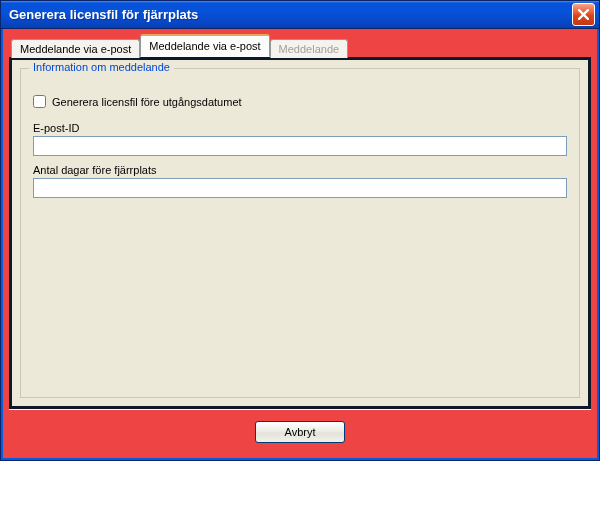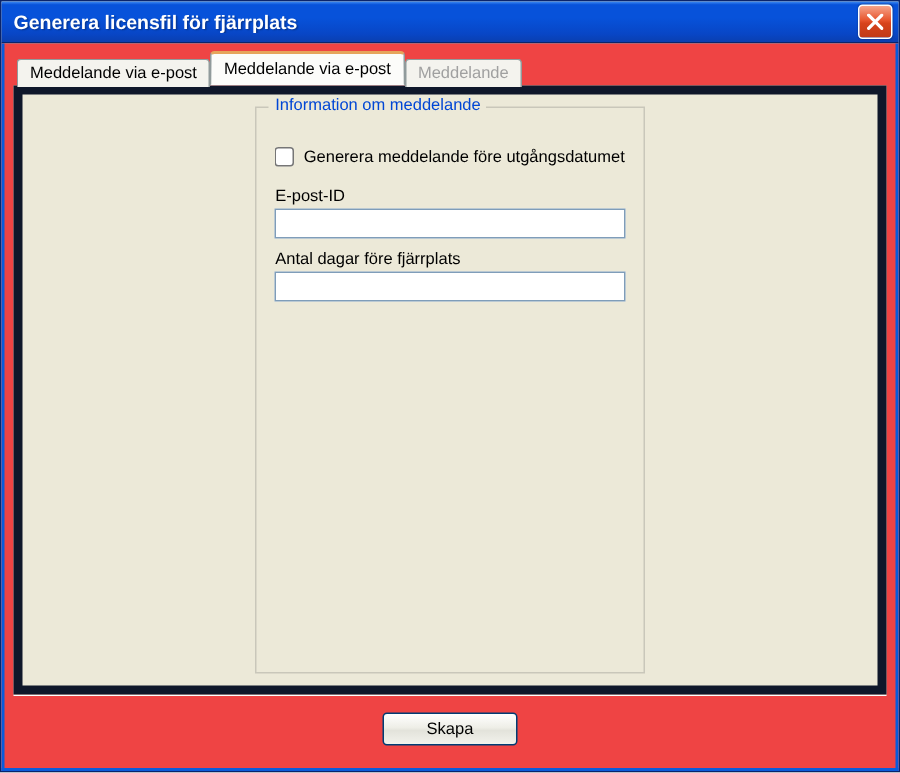--- a/index.html
+++ b/index.html
@@ -4,21 +4,21 @@
 <style>
   html, body {
     margin: 0;
     padding: 0;
     font-family: "Tahoma", "Segoe UI", sans-serif;
     font-size: 11px;
     background: #ffffff;
   }
   .window {
     width: 600px;
-    height: 515px;
+    height: 461px;
     box-sizing: border-box;
     border: 1px solid #0a246a;
     background: #ece9d8;
     display: flex;
     flex-direction: column;
     position: relative;
   }
   
   .titlebar {
     height: 28px;
@@ -101,30 +101,29 @@
     z-index: 3;
     border-top: 2px solid #e6a55b;
   }
   .tab.disabled {
     color: #a0a0a0;
   }
 
   
   .tabpanel {
     flex: 1;
-    border: 6px solid #0f172a;
+    border: 3px solid #0f172a;
     background: #fcfcfa;
     background: #ece9d8;
     box-sizing: border-box;
     position: relative;
     z-index: 1;
     padding: 8px;
     display: flex;
     flex-direction: column;
-    align-items: center;
   }
 
   
   .groupbox {
     border: 1px solid #c9c7ba;
     flex: 1;
     position: relative;
     padding: 20px 12px 12px 12px;
     box-sizing: border-box;
   }
@@ -215,29 +214,29 @@
         <span>Meddelande</span>
       </div>
     </div>
 
     <div class="tabpanel">
       <div class="groupbox">
         <div class="legend">Information om meddelande</div>
 
         <div class="checkbox-row">
           <input type="checkbox" id="cb1" style="">
-          <label for="cb1">Generera meddelande före utgångsdatumet</label>
+          <label for="cb1">Generera licensfil före utgångsdatumet</label>
         </div>
 
         <div class="field-label">E-post-ID</div>
         <input class="text-input" type="text" value="" style="">
 
         <div class="field-label">Antal dagar före fjärrplats</div>
         <input class="text-input" type="text" value="" style="">
       </div>
     </div>
 
     <div class="button-bar">
-      <button class="btn">Skapa</button>
+      <button class="btn">Avbryt</button>
     </div>
 
   </div>
 </div>
 
 </body></html>

